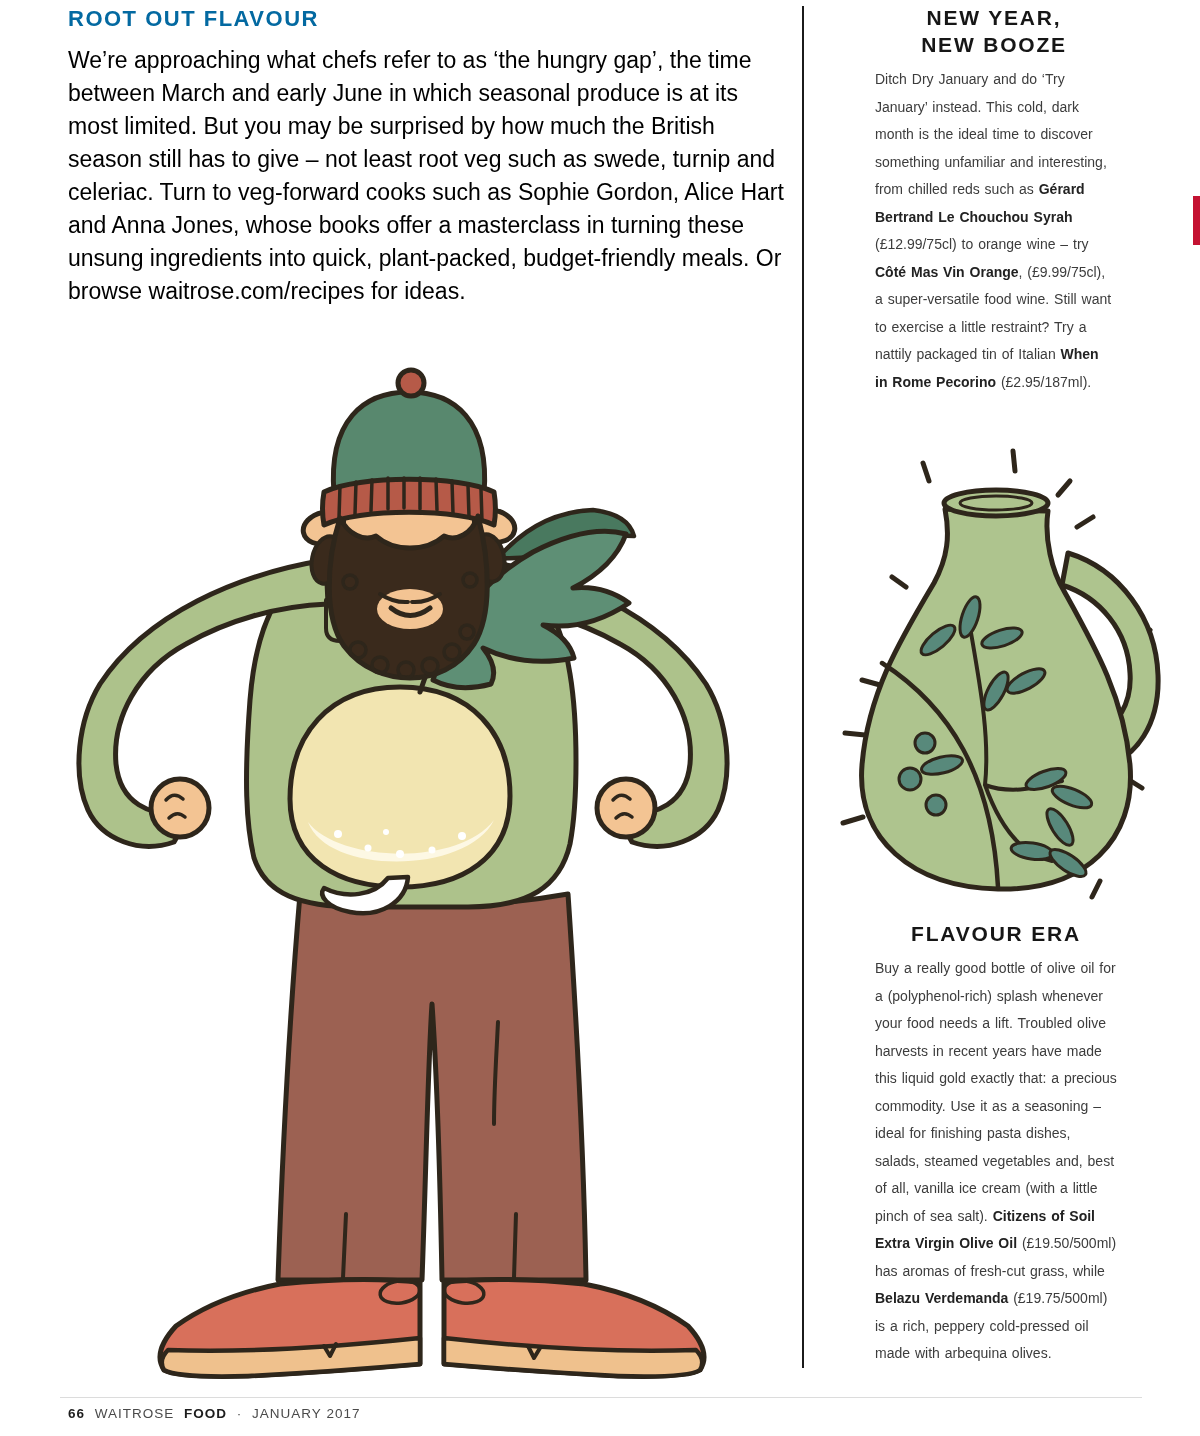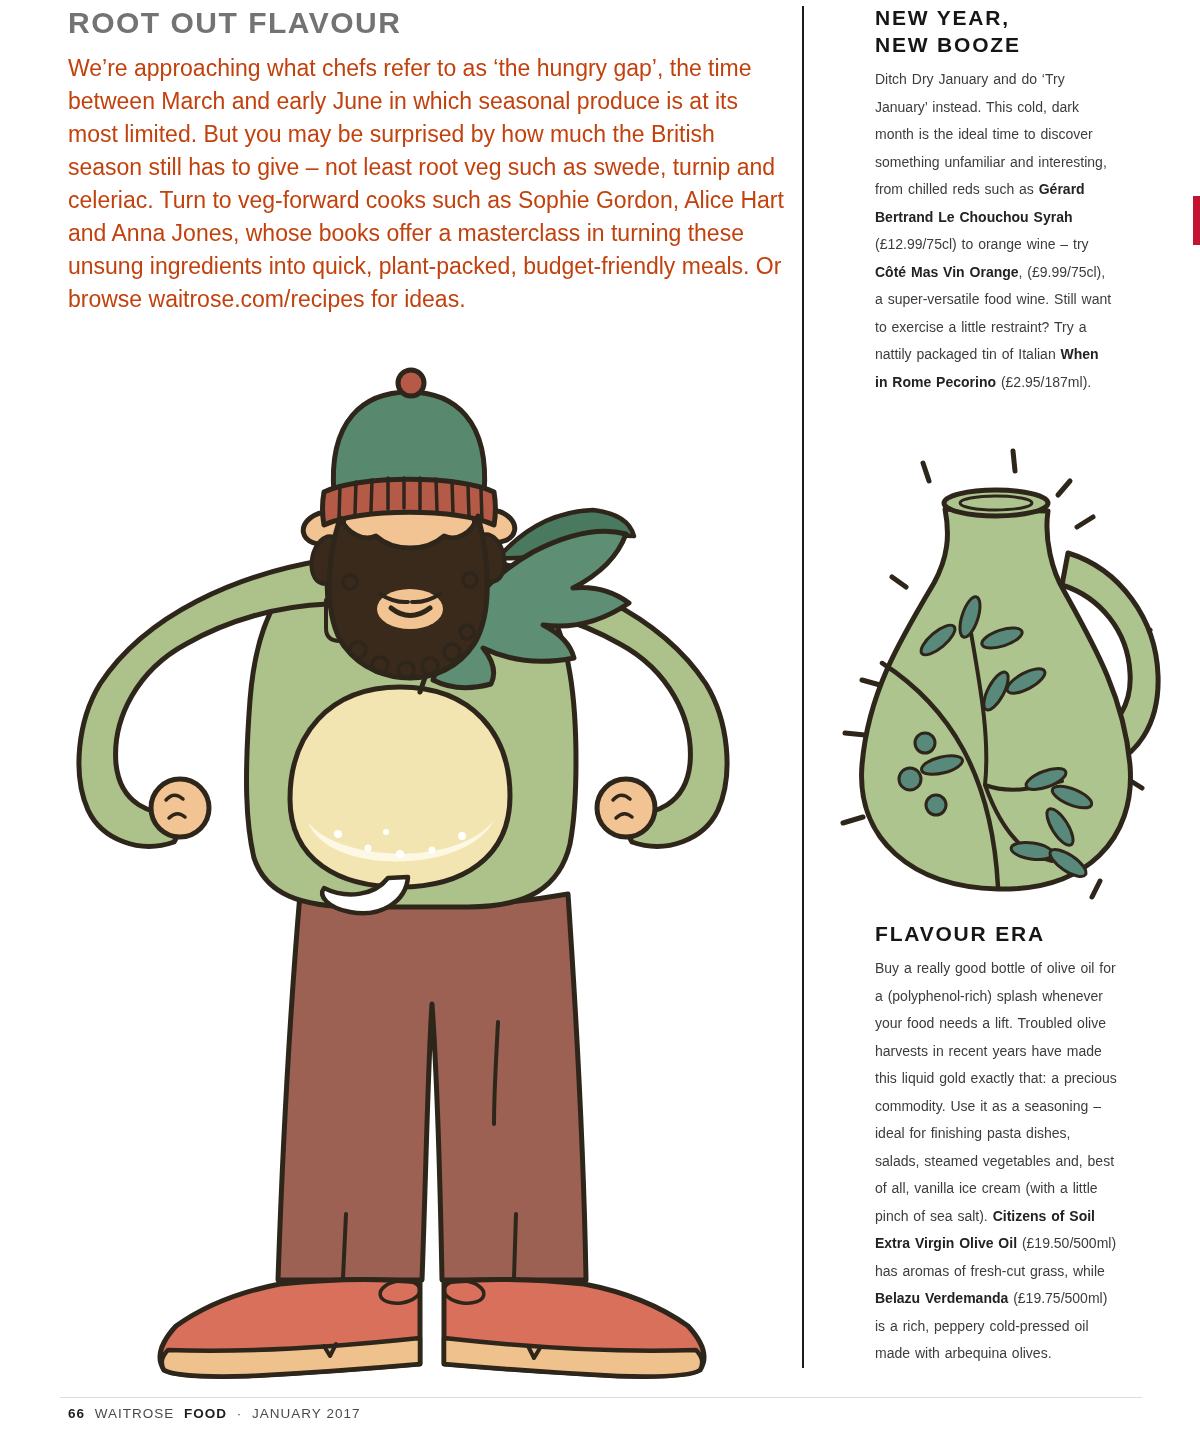--- a/index.html
+++ b/index.html
@@ -1,31 +1,31 @@
 <!DOCTYPE html>
 <html style="--outline: #2e261b; --skin: #f3c493; --sweater: #adc28b; --beanie: #58886e; --band: #b65a48; --beard: #3a2a1c; --turnip: #f2e5b1; --turnipLight: #fdf8e4; --leaf: #5e8f75; --leafDark: #49795f; --trousers: #9c6152; --shoe: #d8705b; --sole: #efc18d; --jug: #aec48e; --jugLeaf: #58897b; --divider: #1b1b1b; --tab: #c41232;"><head>
 <meta charset="utf-8">
 <style>
   html,body{margin:0;padding:0;}
   body{background:#e8e8e8;font-family:"Liberation Sans",sans-serif;}
   .page{position:relative;width:1200px;height:1436px;background:#ffffff;margin:0 auto;overflow:hidden;}
 
   
   .col-left{position:absolute;left:68px;top:6px;width:722px;}
-  .article-title{margin:0 0 12px 0;font-size:30px;font-weight:bold;letter-spacing:1.5px;color:#737373;}
-  .article-body{margin:0;width:716px;font-size:23px;line-height:33px;color:#c2410c;}
+  .article-title{margin:0 0 12px 0;font-size:22px;font-weight:bold;letter-spacing:1.5px;color:#0369a1;}
+  .article-body{margin:0;width:716px;font-size:23px;line-height:33px;color:#000000;}
 
   
   .divider{position:absolute;left:802px;top:6px;width:2px;height:1362px;background:var(--divider);}
 
   
   .sec-booze{position:absolute;left:875px;top:4px;width:238px;}
   .sec-golden{position:absolute;left:875px;top:920px;width:242px;}
   .sec-title{margin:0 0 8px 0;font-size:21px;font-weight:bold;letter-spacing:1.8px;line-height:27px;color:#161616;}
-  .sec-title .tline{display:block;}
+  .sec-title .tline{display:block;text-align:center;}
   .sec-body{margin:0;font-size:14px;line-height:27.5px;color:#3c3c3c;word-spacing:1px;}
   .sec-body b,.sec-body .b{font-weight:bold;color:#222;}
 
   
   .man-illo{position:absolute;left:28px;top:362px;width:740px;height:1030px;}
   .jug-illo{position:absolute;left:820px;top:435px;width:380px;height:482px;}
 
   
   .red-tab{position:absolute;right:0;top:196px;width:7px;height:49px;background:var(--tab);}
   .footer-rule{position:absolute;left:60px;top:1397px;width:1082px;height:1px;background:#dcdcdc;}

